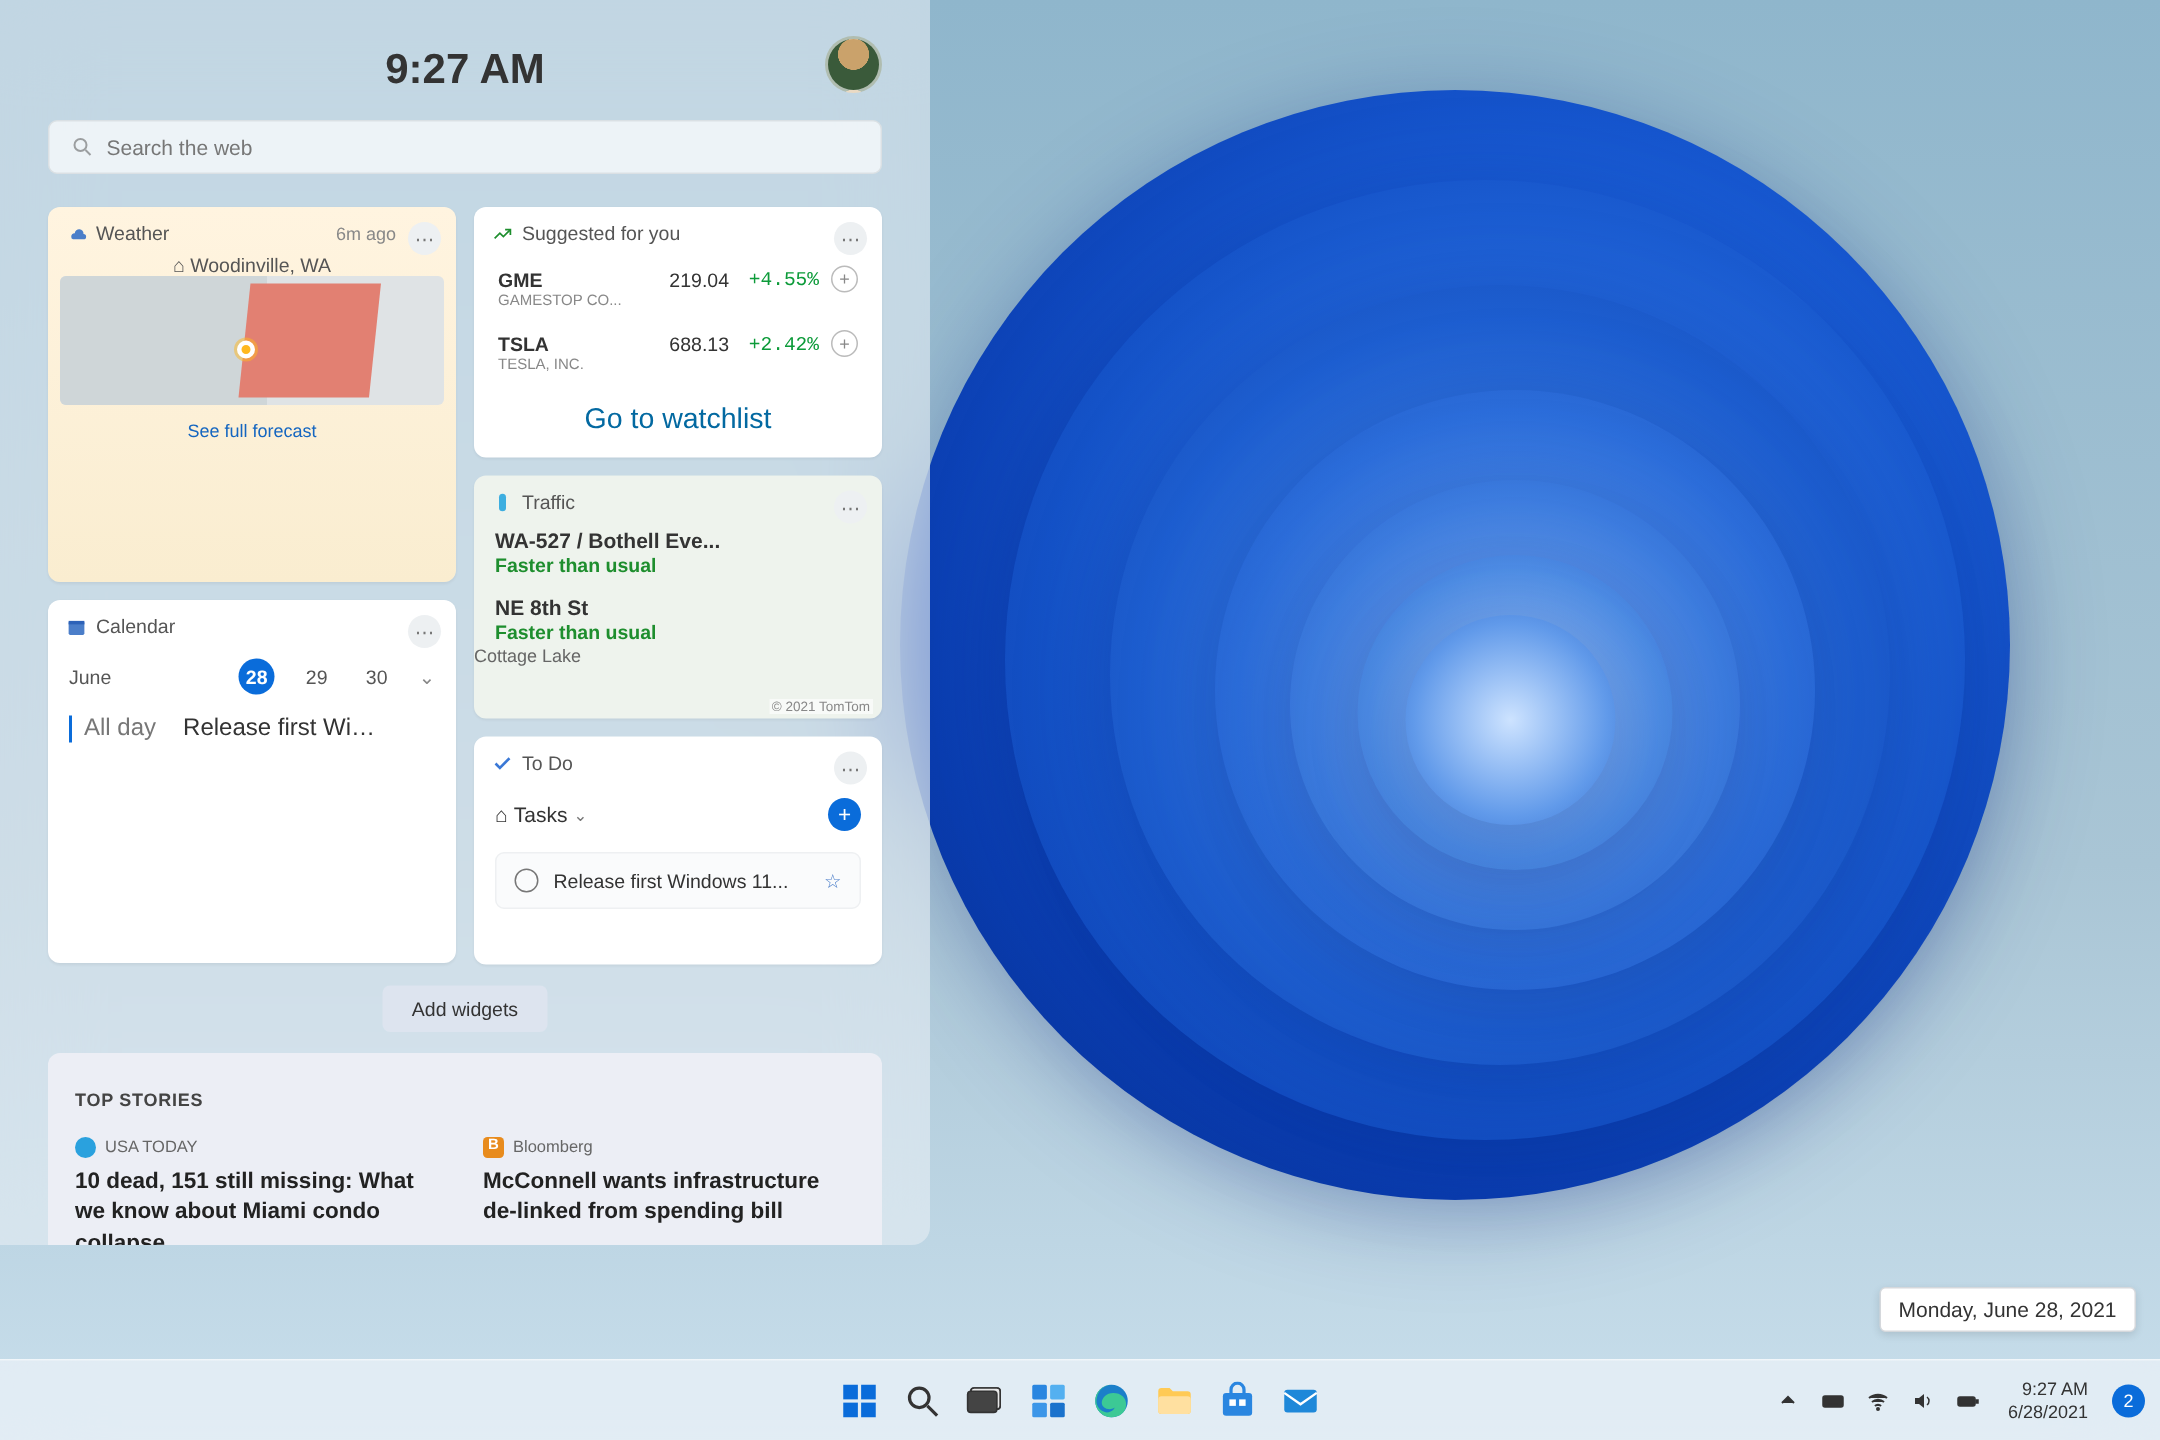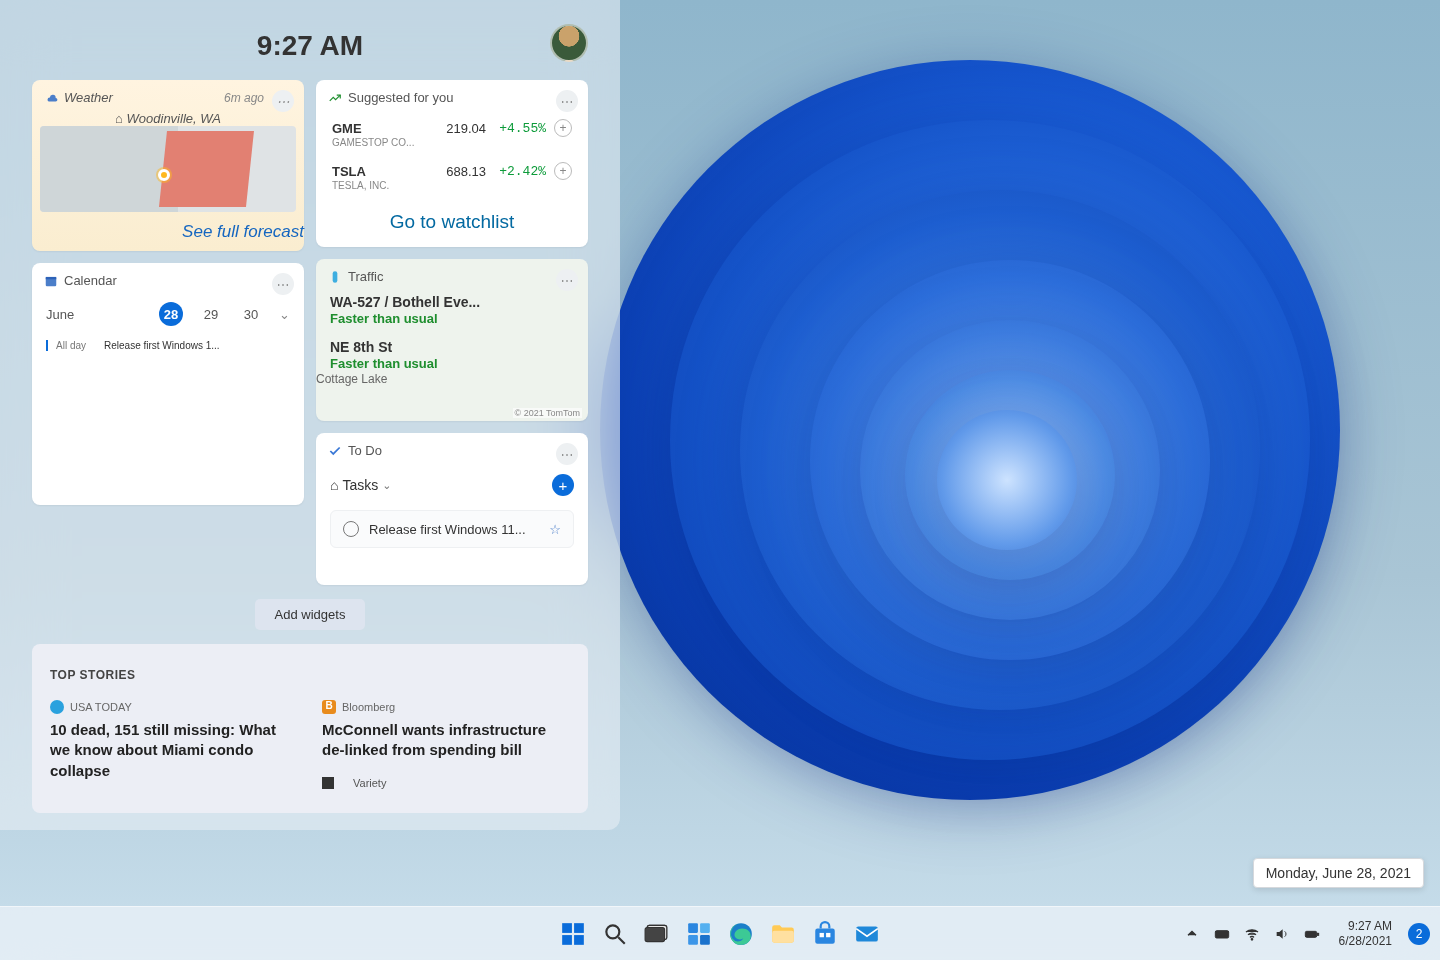--- a/index.html
+++ b/index.html
@@ -47,43 +47,43 @@
   .cards { display:flex; gap:12px; }
   .col { display:flex; flex-direction:column; gap:12px; flex:1; min-width:0; }
 
   .card { background:#fff; border-radius:8px; box-shadow: 0 1px 2px rgba(0,0,0,.06); position:relative; }
   .card-header { display:flex; align-items:center; gap:6px; font-size:13px; color:#555; padding:10px 12px; }
   .card-header .spacer { flex:1; }
   .more { width:22px; height:22px; border-radius:50%; background:#edf0f2; color:#777; font-size:13px; display:flex; align-items:center; justify-content:center; cursor:pointer; position:absolute; top:10px; right:10px; }
   .icon-sm { width:14px; height:14px; }
 
   
-  .weather { background: linear-gradient(180deg,#fff4e0 0%, #faedd0 100%); height:171px;font-style:italic; }
+  .weather { background: linear-gradient(180deg,#fff4e0 0%, #faedd0 100%); height:250px; }
   .w-loc { text-align:center; font-size:13px; color:#555; margin-top:-4px;}
   .w-row { display:flex; align-items:flex-start; padding:4px 16px 6px 16px; }
   .w-sun { width:36px; height:36px; border-radius:50%; background: radial-gradient(circle at 40% 35%, #ffd34a 45%, #f5a519 100%); margin-top:6px;}
   .w-temp { font-size:46px; font-weight:300; color:#333; margin-left:10px;}
   .w-unit { font-size:12px; color:#666; margin-left:4px; margin-top:6px; line-height:1.5;}
   .w-unit .f { color:#222; font-weight:600;}
   .w-warn { font-size:12px; font-weight:700; color:#333; text-align:right; flex:1; margin-top:6px;}
   .w-warn .tri { color:#d8452a; }
   .w-map { margin:0 8px; height:86px; border-radius:4px; background:#dfe3e5; position:relative; overflow:hidden;}
   .w-map .land { position:absolute; left:0; top:0; right:46%; bottom:0; background:#cfd6d8;}
   .w-map .alert { position:absolute; left:48%; right:18%; top:6%; bottom:6%; background:#e28072; transform:skewX(-6deg);}
   .w-map .pin { position:absolute; left:46%; top:50%; width:12px; height:12px; border-radius:50%; background:#ffb81f; border:3px solid #fff; box-shadow:0 0 0 2px rgba(255,184,31,.5);}
-  .w-link { text-align:right; font-size:17px; color:#1566c0; padding:10px 0; }
+  .w-link { text-align:center; font-size:12px; color:#1566c0; padding:10px 0; }
 
   
   .calendar { height:242px; }
   .cal-row { display:flex; align-items:center; padding:4px 14px 8px; font-size:13px; color:#555;}
   .cal-row .flex { flex:1; }
   .cal-days { display:flex; gap:16px; align-items:center; }
   .cal-day { width:24px; height:24px; display:flex; align-items:center; justify-content:center; font-size:13px; color:#555; border-radius:50%;}
   .cal-day.sel { background:#0a6cda; color:#fff; font-weight:600;}
-  .cal-ev { display:flex; gap:18px; padding:6px 14px; font-size:10px; color:#333;}
+  .cal-ev { display:flex; gap:18px; padding:6px 14px; font-size:16px; color:#333;}
   .cal-ev .bar { width:2px; align-self:stretch; background:#0a6cda; margin-right:8px;}
   .cal-ev .lbl { color:#777;}
   .cal-ev .txt { white-space:nowrap; overflow:hidden; text-overflow:ellipsis; max-width:130px;}
 
   
   .stocks .tick { display:flex; align-items:center; padding:4px 16px 0; font-size:13px; color:#333;}
   .stocks .sym { font-weight:600; width:60px;}
   .stocks .name { font-size:10px; color:#888; margin-bottom:10px; padding-left:16px;}
   .stocks .price { flex:1; text-align:right;}
   .stocks .chg { color:#0d9b3a; width:60px; text-align:right; margin-right:8px;font-family:Liberation Mono, monospace;}
@@ -160,20 +160,27 @@
       <div class="petal p7"></div>
   </div>
 </div>
 
 <div class="widgets-panel">
   <div class="widgets-top">
     <div class="widgets-time">9:27 AM</div>
     <div class="avatar"></div>
   </div>
 
+  <div class="search">
+    <svg viewBox="0 0 24 24" fill="none" stroke="#666" stroke-width="2">
+        <circle cx="10" cy="10" r="6"></circle>
+        <line x1="15" y1="15" x2="20" y2="20"></line>
+      </svg>
+    <span>Search the web</span>
+  </div>
 
   <div class="cards">
 
     <div class="col">
       <div class="card weather">
         <div class="card-header">
           <svg class="icon-sm" viewBox="0 0 24 24" fill="#4b7ec9">
               <path d="M6 15a4 4 0 014-4 5 5 0 0110 1 3 3 0 010 6H8a3 3 0 01-2-3z"></path>
             </svg>
           <span>Weather</span>

